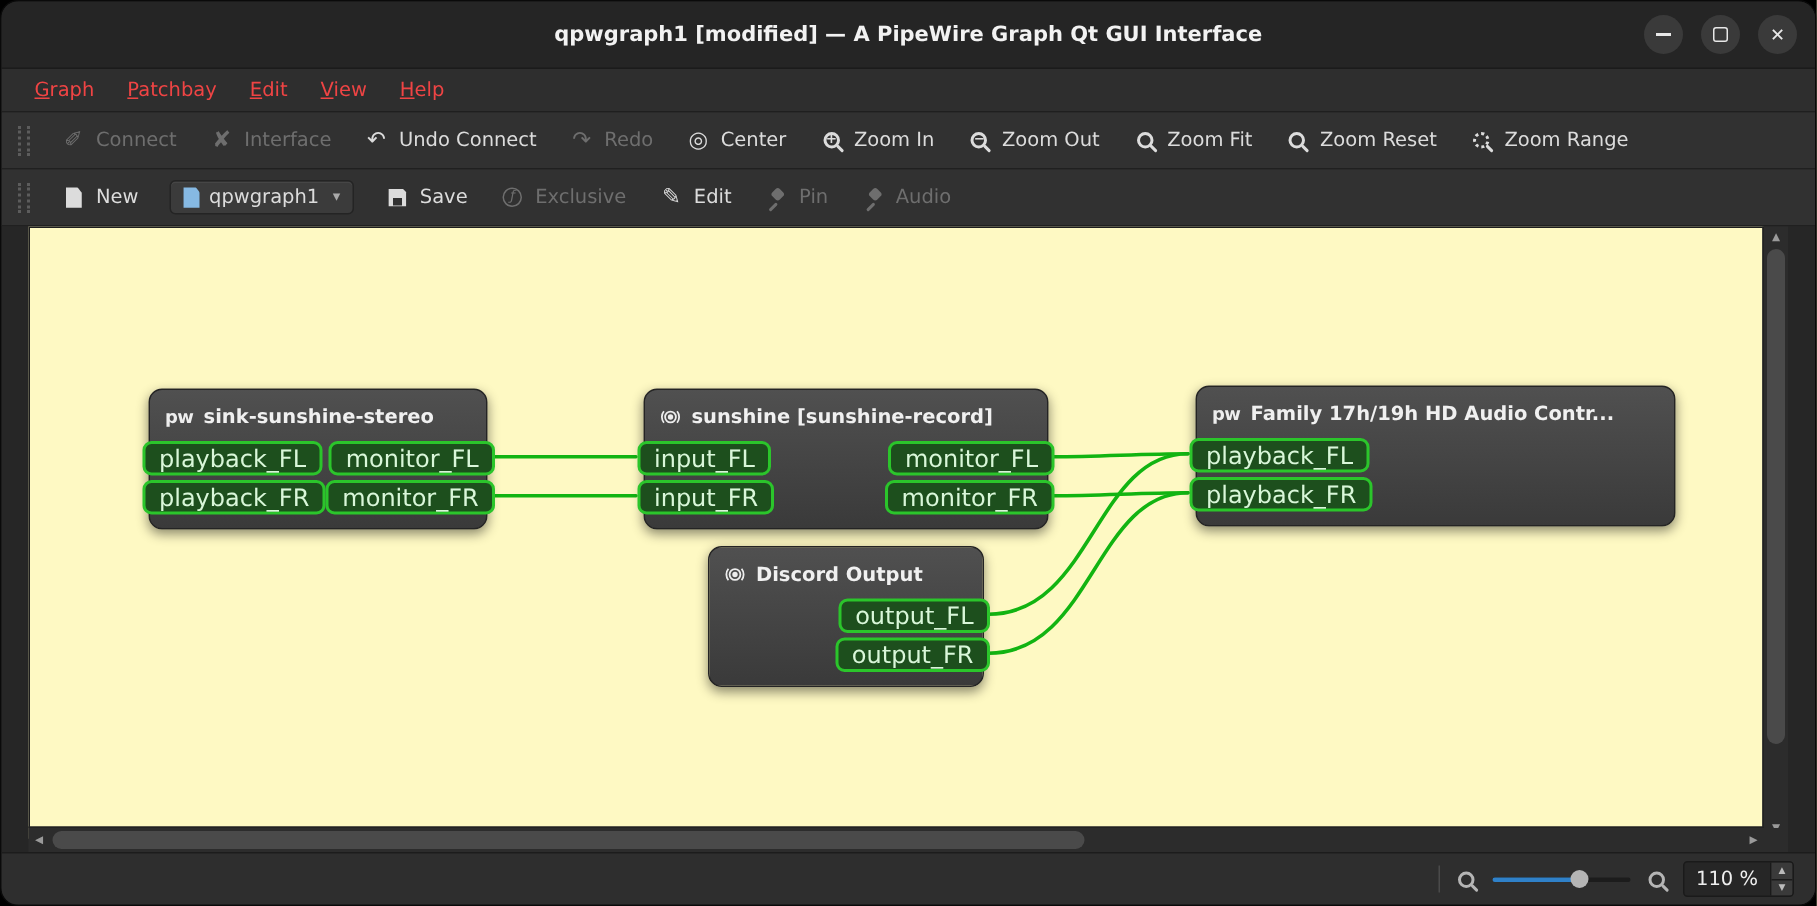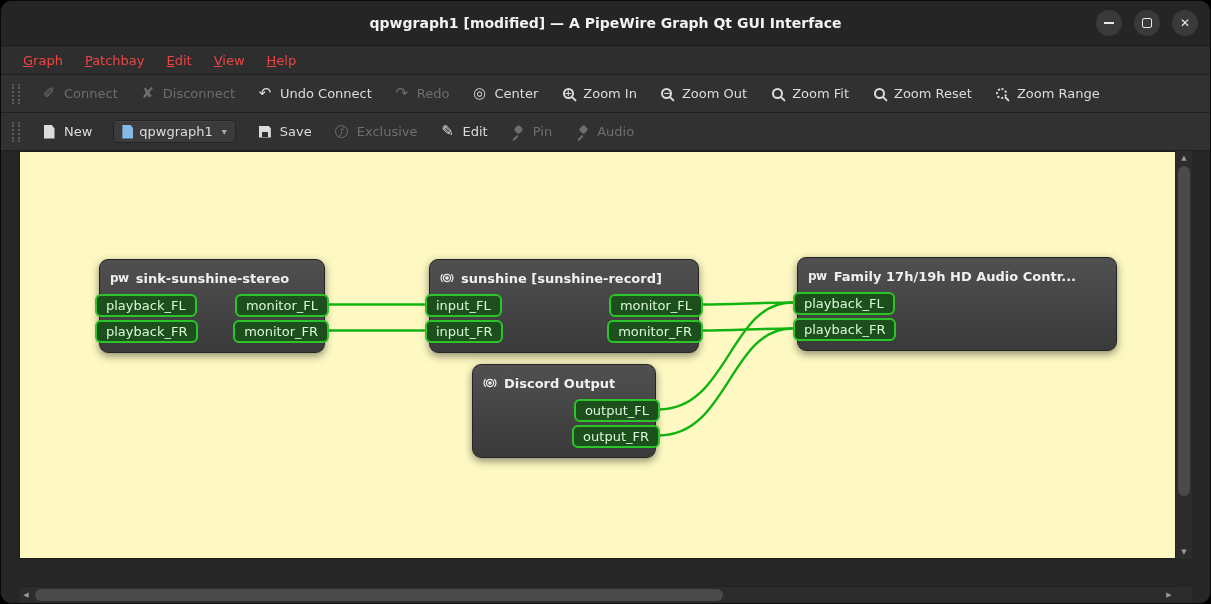--- a/index.html
+++ b/index.html
@@ -81,21 +81,21 @@
   .node{position:absolute;background:linear-gradient(#505050,#3a3a3a);border:1px solid #242424;
     border-radius:9px;box-shadow:0 3px 8px rgba(0,0,0,.45);padding:6px 0 9px;cursor:move;}
   .node-header{display:flex;align-items:center;gap:7px;height:24px;padding:0 10px 4px;
     color:#f0f0f0;font-weight:bold;font-size:13px;white-space:nowrap;overflow:hidden;}
   .pw-icon{font-size:12px;font-weight:bold;color:#ededed;letter-spacing:-.5px;}
   .record-icon{display:inline-flex;}
   .ports{display:flex;justify-content:space-between;}
   .pcol{display:flex;flex-direction:column;gap:3px;}
   .pcol.in{align-items:flex-start;margin-left:-5px;}
   .pcol.out{align-items:flex-end;margin-right:-5px;margin-left:auto;}
-  .port{height:19px;line-height:19px;padding:0 9px;font-size:13px;color:#d9f7d9;
+  .port{height:19px;line-height:19px;padding:0 9px;font-size:16px;color:#d9f7d9;
     background:#1d4f1d;border:2px solid #2bc52b;border-radius:6px;white-space:nowrap;cursor:crosshair;}
 
   
   .vscroll{position:absolute;top:0;right:18px;width:16px;height:408px;background:#2c2c2c;border-left:1px solid #222;}
   .hscroll{position:absolute;left:18px;bottom:0;width:1157px;height:16px;background:#2c2c2c;border-top:1px solid #222;}
   .corner{position:absolute;right:18px;bottom:0;width:16px;height:16px;background:#2c2c2c;}
   .scroll-btn{position:absolute;display:flex;align-items:center;justify-content:center;
     color:#9a9a9a;font-size:7px;width:16px;height:14px;cursor:pointer;}
   .vthumb{position:absolute;left:2px;top:15px;width:12px;height:330px;background:#4a4a4a;border-radius:6px;cursor:pointer;}
   .hthumb{position:absolute;left:16px;top:2px;width:688px;height:12px;background:#4a4a4a;border-radius:6px;cursor:pointer;}
@@ -147,21 +147,21 @@
 
   <div class="toolbar">
     <div class="tb-handle"></div>
 
     <div class="tb-item disabled">
       <span class="tb-icon">✐</span>
       <span>Connect</span>
     </div>
     <div class="tb-item disabled">
       <span class="tb-icon">✘</span>
-      <span>Disconnect</span>
+      <span>Interface</span>
     </div>
     <div class="tb-item">
       <span class="tb-icon">↶</span>
       <span>Undo Connect</span>
     </div>
     <div class="tb-item disabled">
       <span class="tb-icon">↷</span>
       <span>Redo</span>
     </div>
     <div class="tb-item">
@@ -347,14 +347,35 @@
     </div>
 
     <div class="hscroll">
       <div class="scroll-btn" style="left:0;top:1px;width:14px;height:14px">◀</div>
       <div class="hthumb"></div>
       <div class="scroll-btn" style="right:0;top:1px;width:14px;height:14px">▶</div>
     </div>
     <div class="corner"></div>
   </div>
 
+  <div class="statusbar">
+    <div class="sb-sep"></div>
+    <span class="sb-mag">
+        <span class="mag"></span>
+      </span>
+    <div class="slider">
+      <div class="slider-track"></div>
+      <div class="slider-fill"></div>
+      <div class="slider-handle"></div>
+    </div>
+    <span class="sb-mag">
+        <span class="mag"></span>
+      </span>
+    <div class="spinbox">
+      <div class="spin-value">110 %</div>
+      <div class="spin-btns">
+        <div class="spin-btn">▲</div>
+        <div class="spin-btn">▼</div>
+      </div>
+    </div>
+  </div>
 
 </div>
 
 </body></html>

